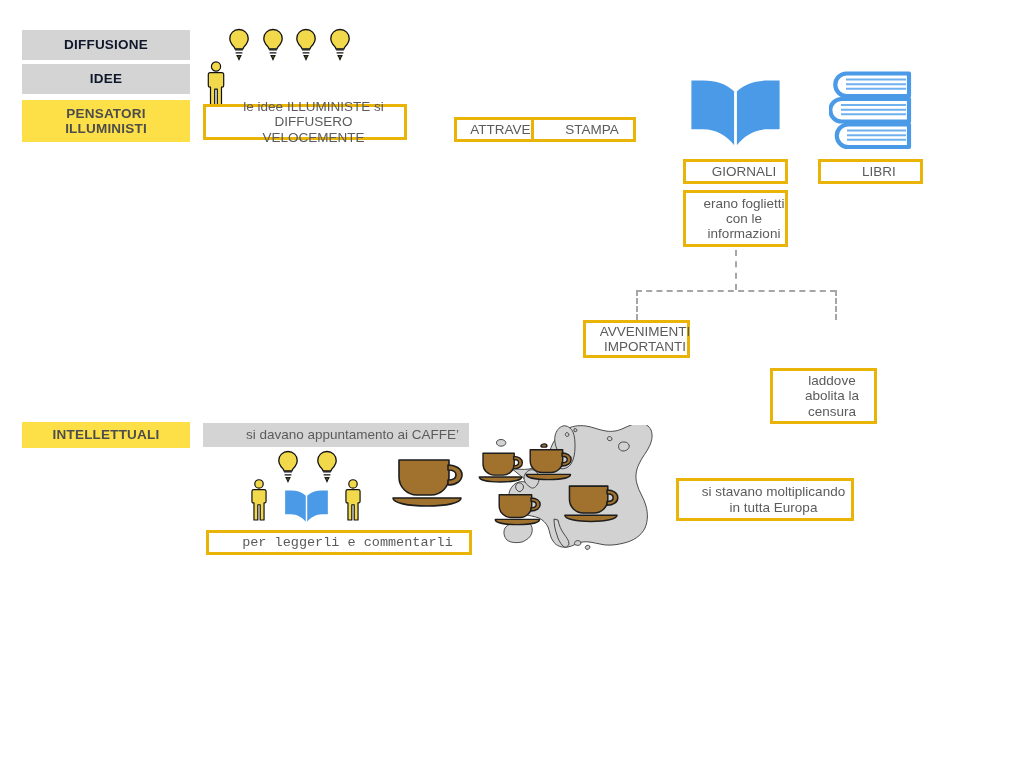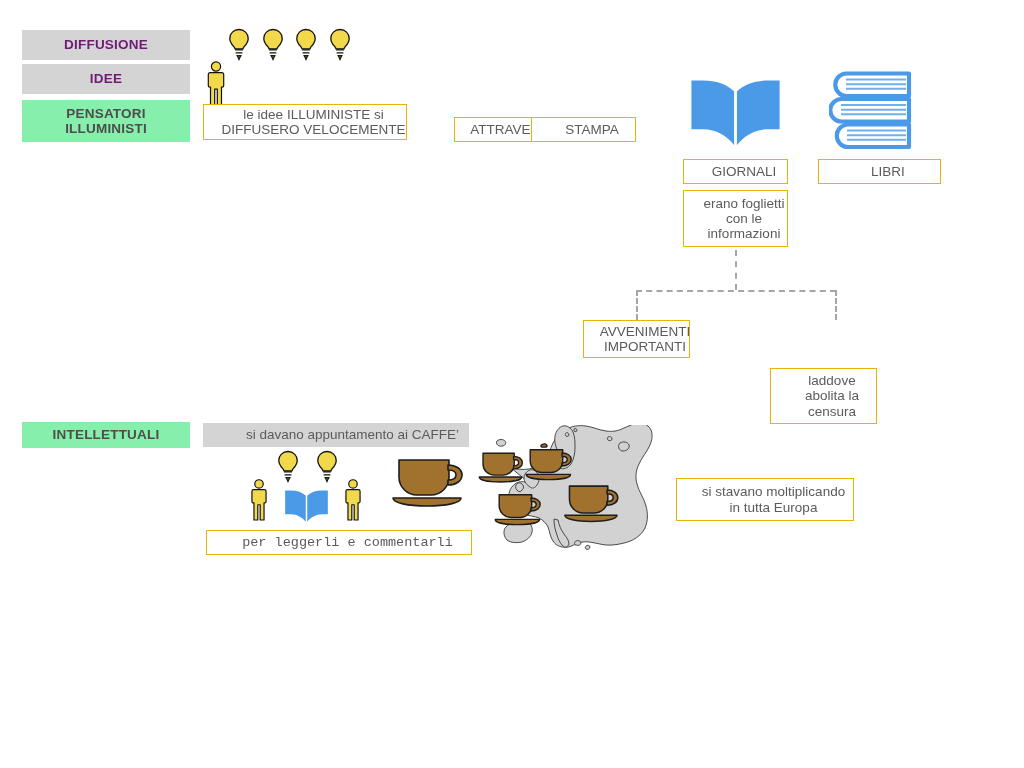--- a/index.html
+++ b/index.html
@@ -34,30 +34,30 @@
     white-space: pre-line;
   }
   
   .catlabel {
     font-weight: bold;
     font-size: 13.5px;
     letter-spacing: .2px;
   }
   .cat-gray {
     background: #d4d4d4;
-    color: #701a75;
+    color: #0f172a;
   }
   .cat-yellow {
-    background: #86efac;
+    background: #fde047;
     color: #4d4d4d;
   }
   
   .tbox {
     background: #ffffff;
-    border: 1px solid #eab308;
+    border: 3px solid #eab308;
     font-size: 13.5px;
     color: #5b5b5b;
     padding-left: 17px;
   }
   
   .graycap {
     background: #d4d4d4;
     color: #5b5b5b;
     font-size: 13.5px;
     border: none;
@@ -157,21 +157,21 @@
       <path d="M17 9.5h60M17 14.2h60M17 18.8h60" stroke="#6fb0ee" stroke-width="2.1" fill="none"></path>
 
       <path d="M12.5 29h67.5v22.5H12.5c-6.2 0-11.2-5-11.2-11.2S6.3 29 12.5 29z" fill="none" stroke="#4a9ae8" stroke-width="4.2" stroke-linejoin="round"></path>
       <path d="M12 35h65M12 39.7h65M12 44.3h65" stroke="#6fb0ee" stroke-width="2.1" fill="none"></path>
 
       <path d="M19 54.5h61v22.5H19c-6.2 0-11.2-5-11.2-11.2S12.8 54.5 19 54.5z" fill="none" stroke="#4a9ae8" stroke-width="4.2" stroke-linejoin="round"></path>
       <path d="M18 60.5h59M18 65.2h59M18 69.8h59" stroke="#6fb0ee" stroke-width="2.1" fill="none"></path>
     </svg>
   </div>
 
-  <div class="node tbox" style="left:818px; top:159px; width:123px; height:25px;">LIBRI</div>
+  <div class="node tbox" style="left:818px; top:159px; width:105px; height:25px;">LIBRI</div>
 
   <div class="dash-v" style="left:735px; top:250px; height:40px;"></div>
   <div class="dash-h" style="left:636px; top:290px; width:200px;"></div>
   <div class="dash-v" style="left:636px; top:290px; height:30px;"></div>
   <div class="dash-v" style="left:835px; top:290px; height:30px;"></div>
 
   <div class="node tbox" style="left:583px; top:320px; width:107px; height:38px;">AVVENIMENTI
 IMPORTANTI</div>
 
 

